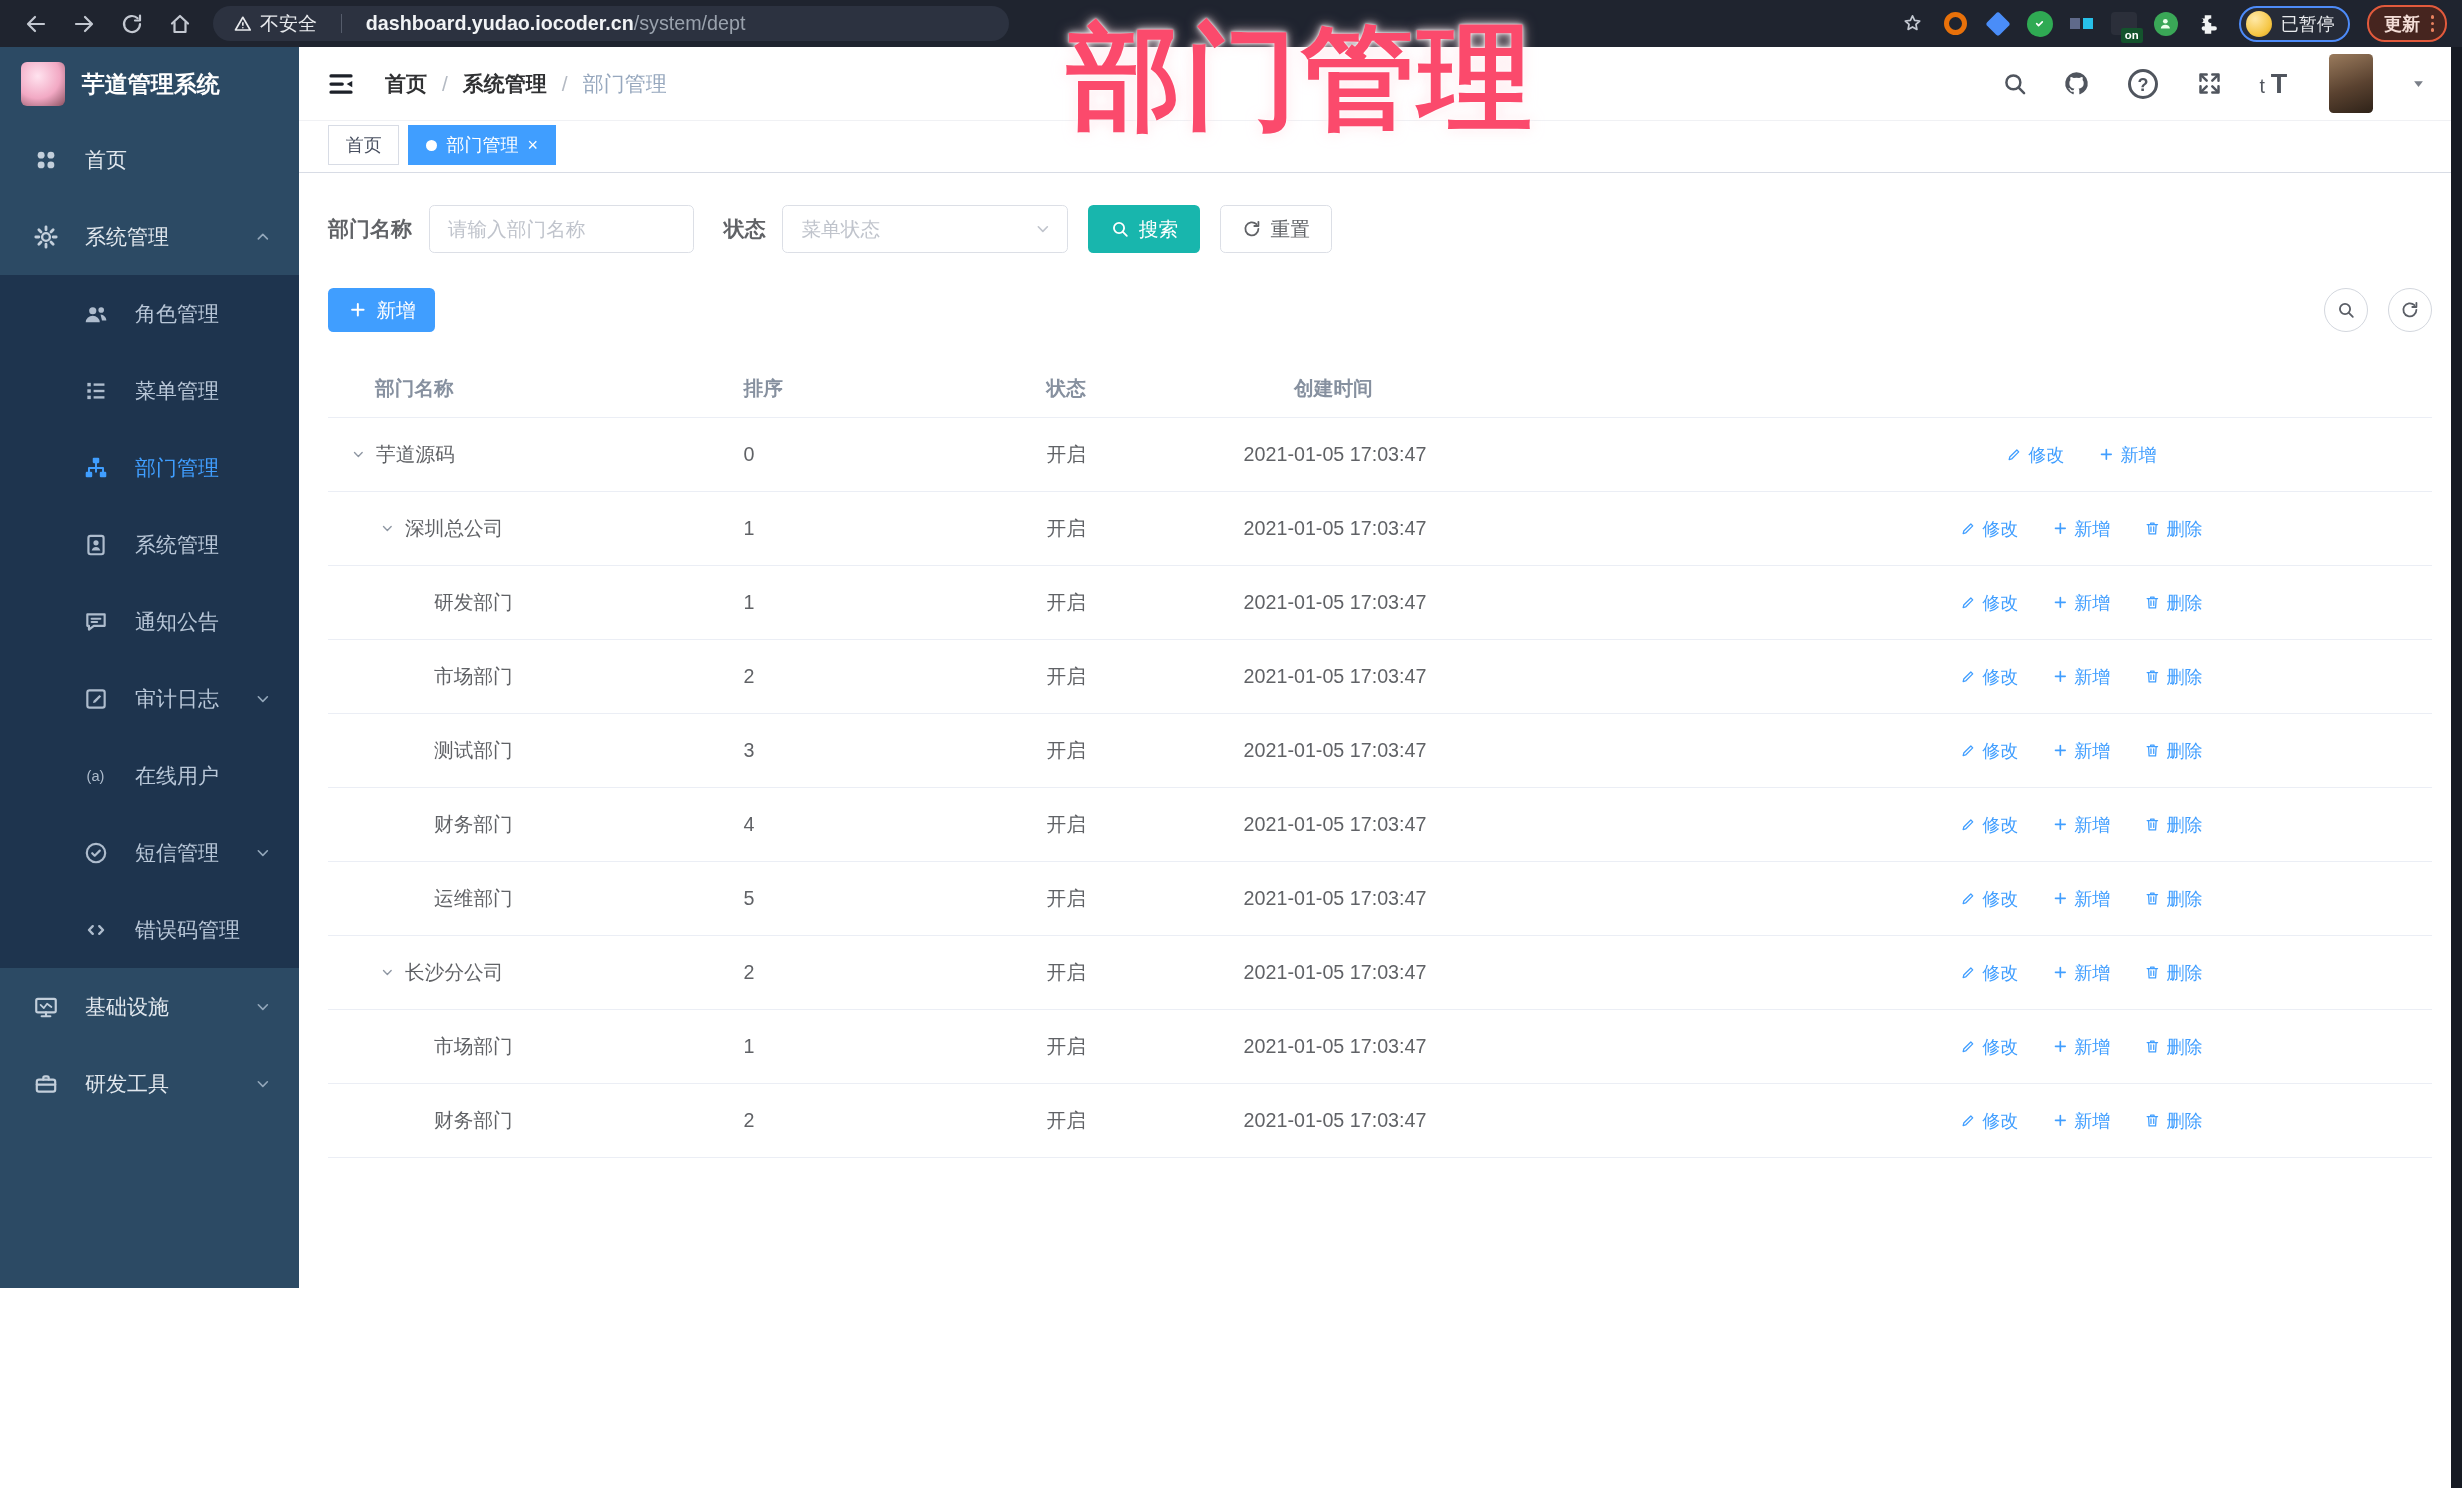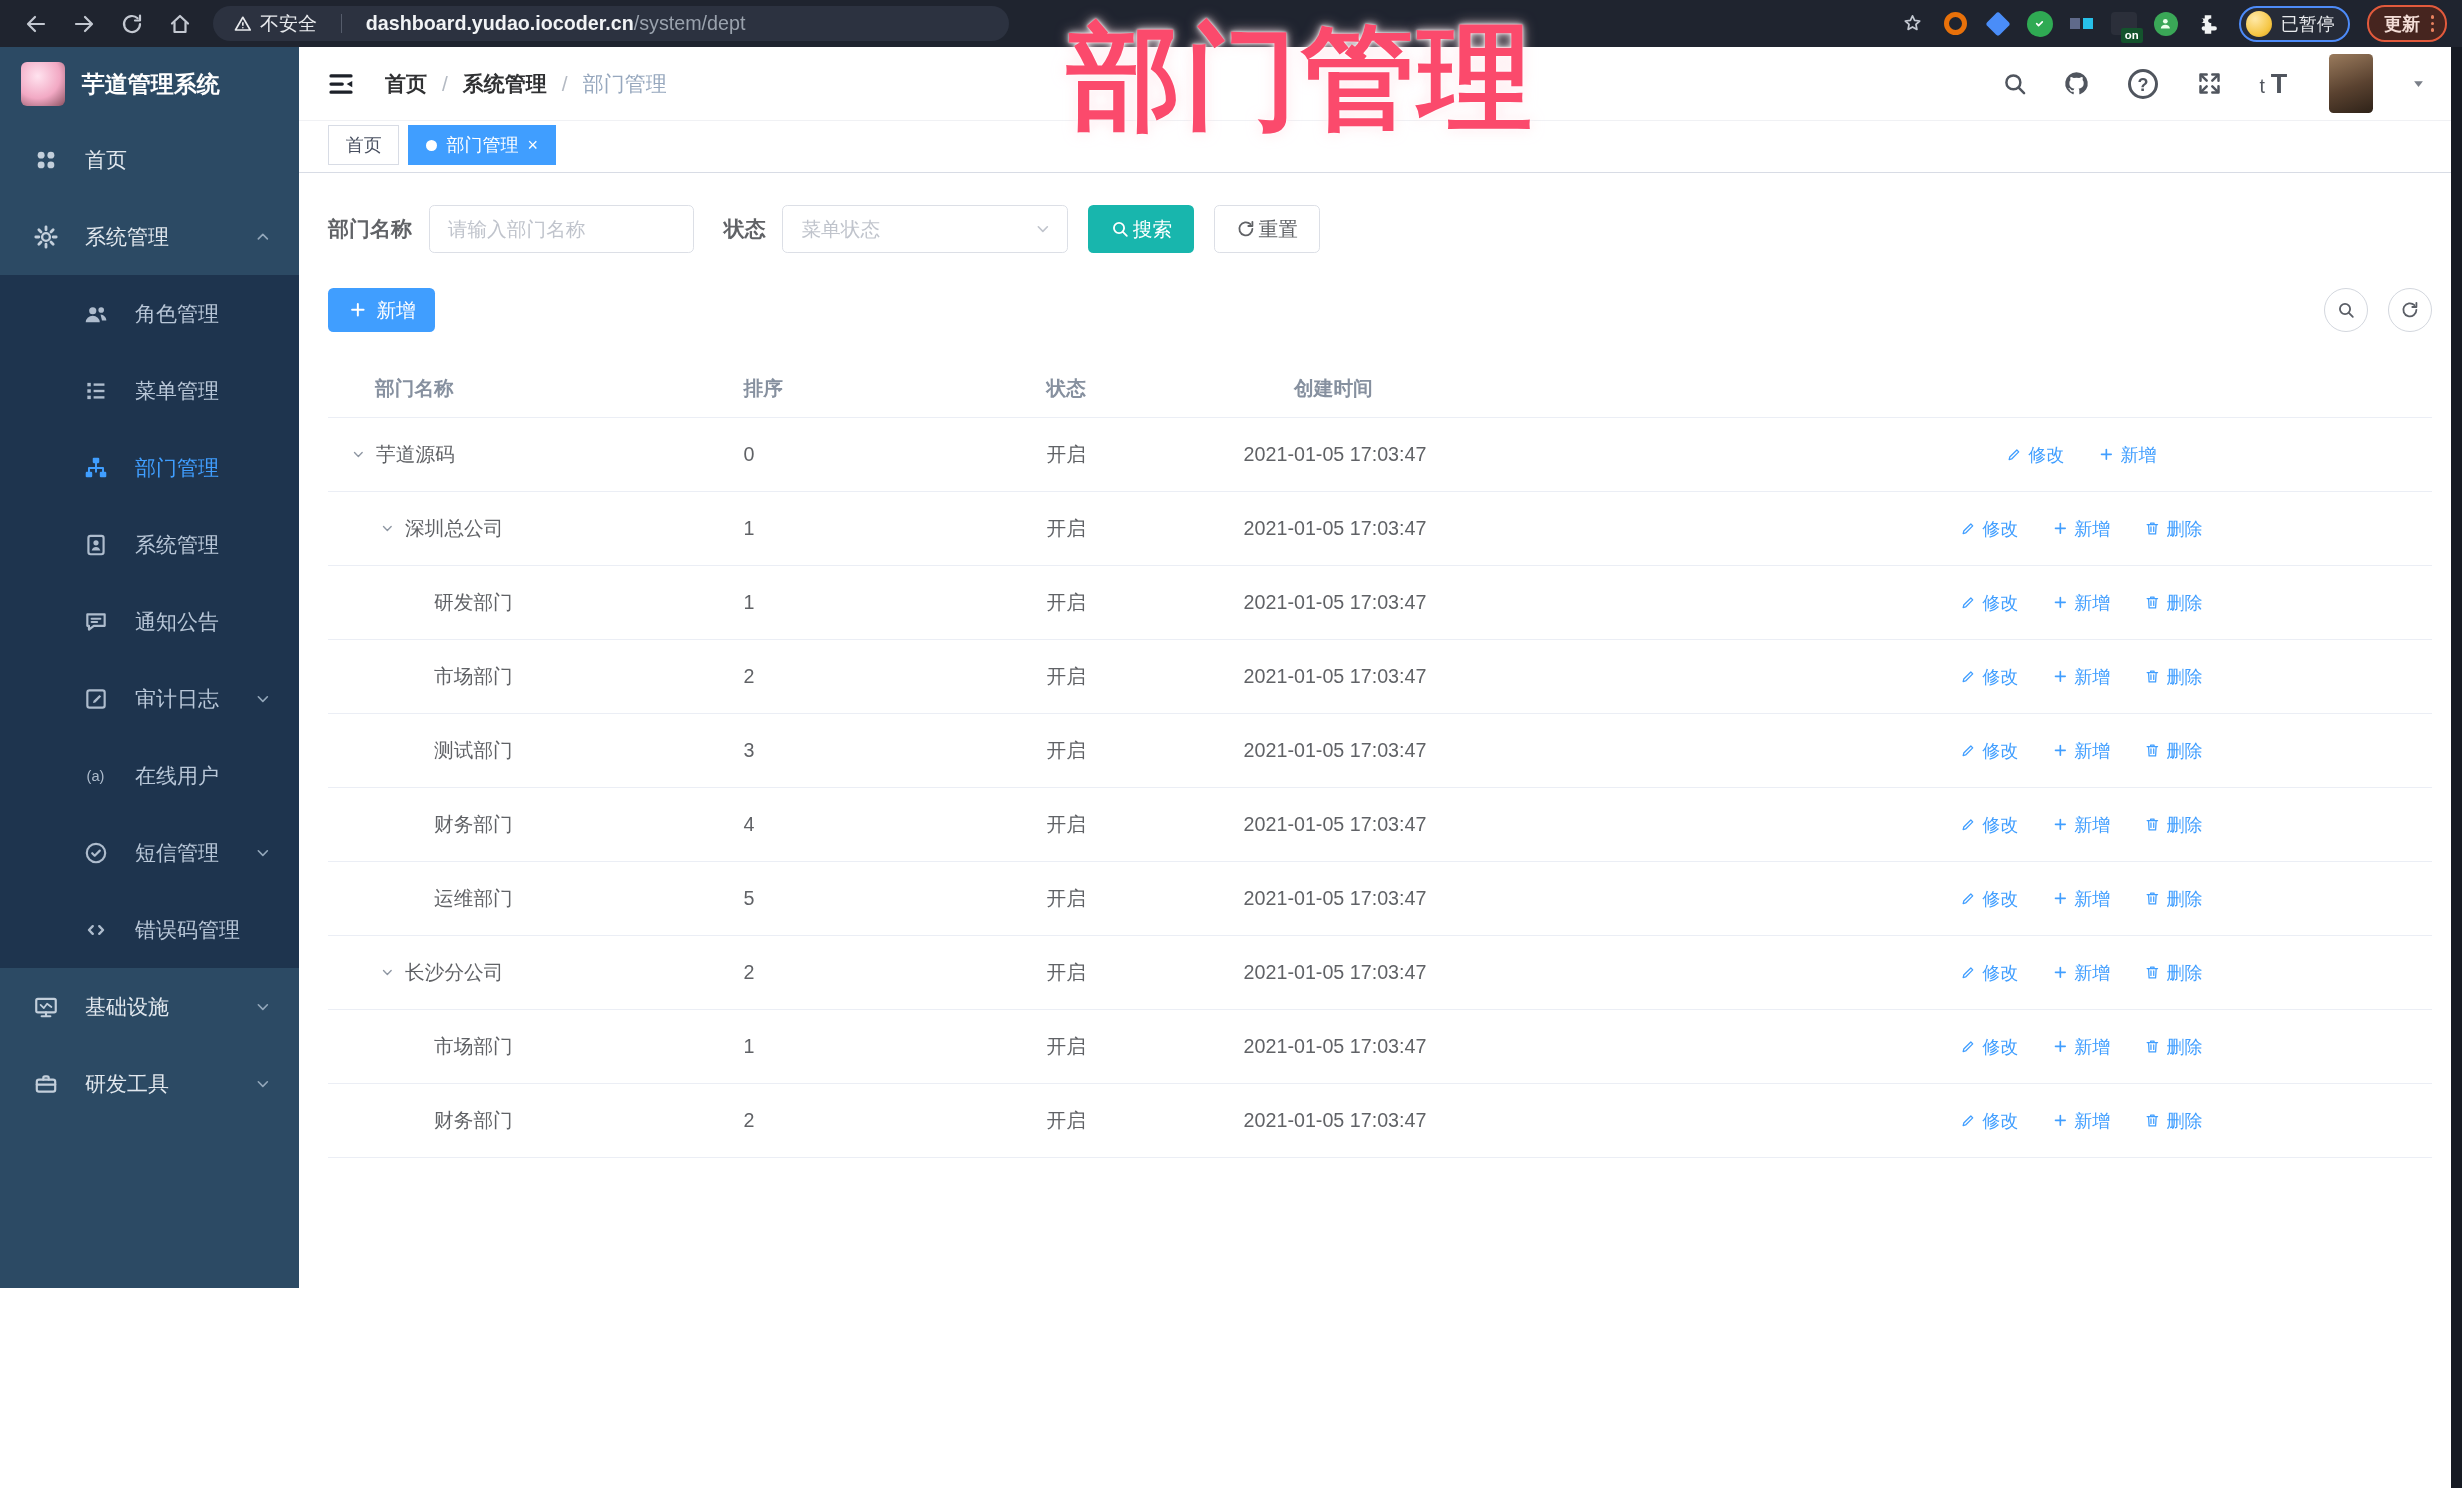--- a/index.html
+++ b/index.html
@@ -72,21 +72,21 @@
   .tab-dot { width:11.4px; height:11.4px; border-radius:50%; background:#fff; }
   .tab-close { font-size:18px; line-height:1; }
 
   
   .content { flex:1; padding:32px 30px 0 29px; position:relative; }
   .filter-row { display:flex; align-items:center; font-size:21px; color:#606266; }
   .f-label { font-weight:700; margin-right:16.7px; }
   .f-input { width:265px; height:48px; border:0.8px solid #dcdfe6; border-radius:5.3px; display:flex; align-items:center; padding:0 18px; color:#c0c4cc; font-size:19.7px; background:#fff; }
   .f-select { width:286px; height:48px; border:0.8px solid #dcdfe6; border-radius:5.3px; display:flex; align-items:center; padding:0 15px 0 18px; color:#c0c4cc; font-size:19.7px; background:#fff; margin-right:19.7px; }
   .f-select .sel-chev { margin-left:auto; color:#c0c4cc; font-size:19.7px; }
-  .btn { height:48px; border-radius:5.3px; display:inline-flex; align-items:center; gap:3px; font-size:19.7px; padding:0 21px; cursor:pointer; border:0.8px solid transparent; }
+  .btn { height:48px; border-radius:5.3px; display:inline-flex; align-items:center; gap:9px; font-size:19.7px; padding:0 21px; cursor:pointer; border:0.8px solid transparent; }
   .btn-search { background:#18b6ad; color:#fff; margin-right:19.7px; }
   .btn-reset { background:#fff; color:#606266; border-color:#dcdfe6; }
   .btn .bic { font-size:19.7px; }
 
   .toolbar-row { margin-top:35px; display:flex; align-items:center; }
   .btn-add { height:44px; background:#409eff; color:#fff; border-radius:5.3px; display:inline-flex; align-items:center; gap:9px; font-size:19.7px; padding:0 19.7px; cursor:pointer; }
   .right-tools { margin-left:auto; display:flex; gap:19.7px; }
   .circle-btn { width:44px; height:44px; border-radius:50%; border:0.8px solid #d3d7de; color:#5a5e66; font-size:19.7px; display:flex; align-items:center; justify-content:center; background:#fff; cursor:pointer; }
 
   

